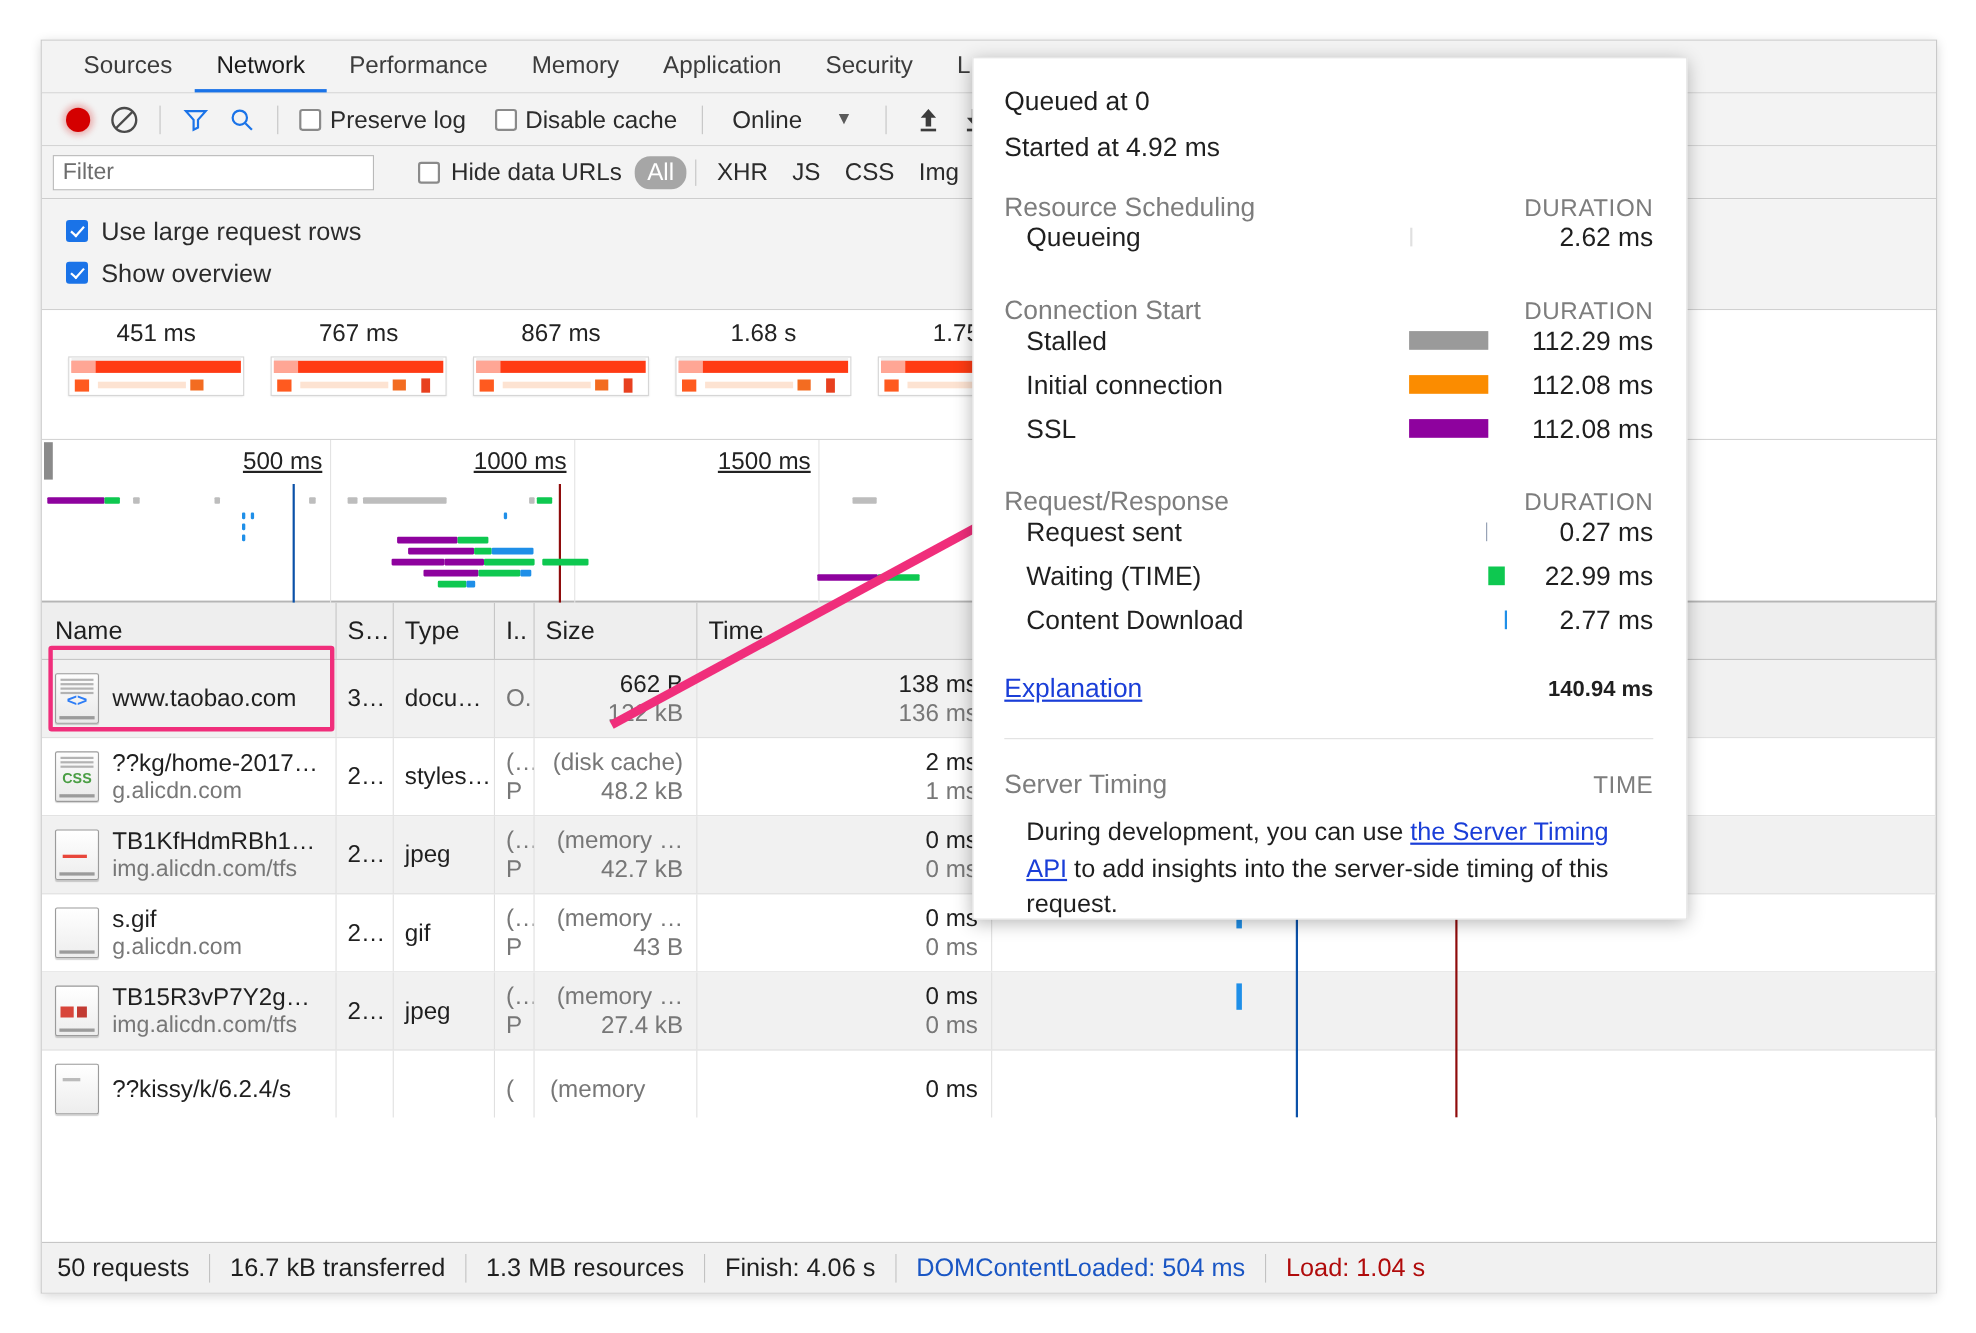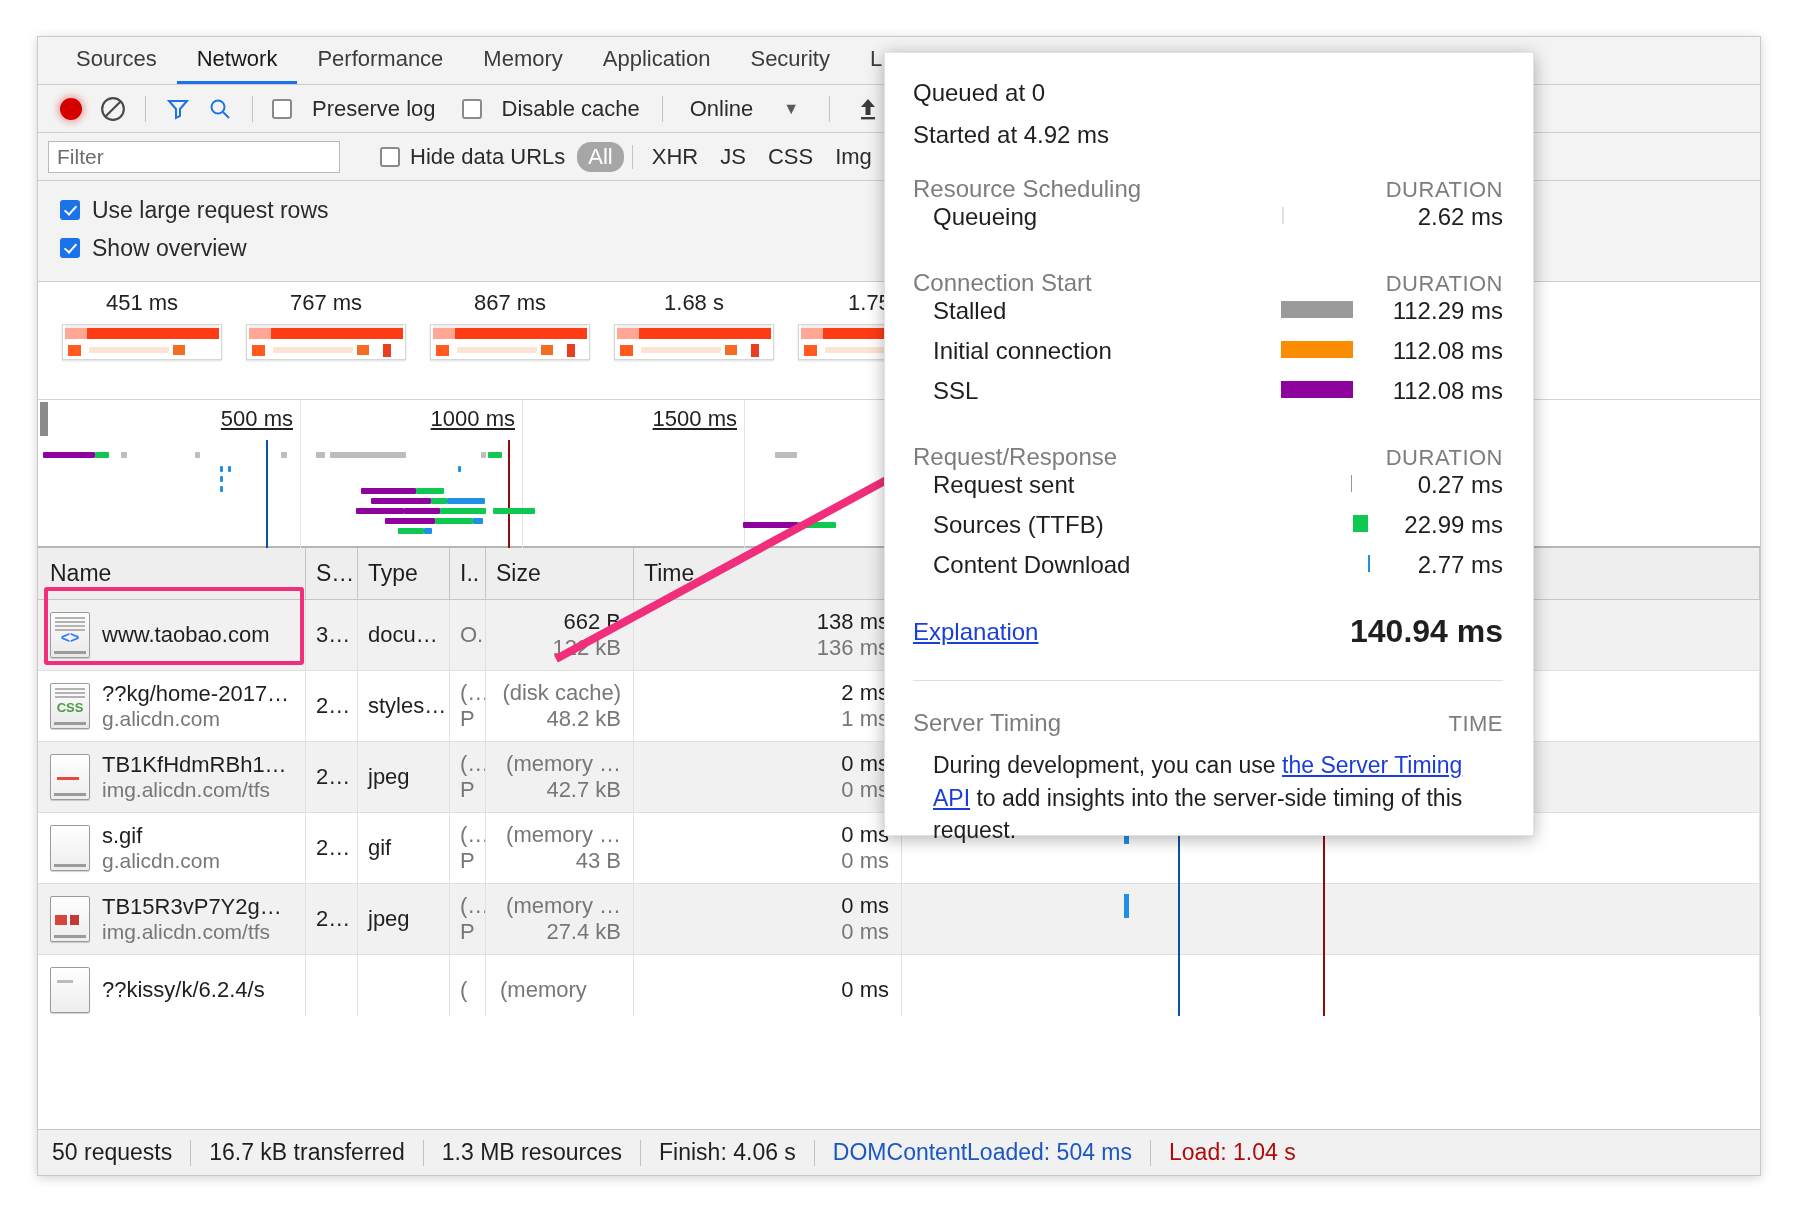--- a/index.html
+++ b/index.html
@@ -46,21 +46,21 @@
     height: 48px;
     background: #f3f3f3;
     border-bottom: 1px solid #cdcdcd;
     padding-left: 14px;
     gap: 4px;
   }
   .ticon { width: 38px; height: 38px; display: flex; align-items: center; justify-content: center; }
   .rec-dot { width: 22px; height: 22px; border-radius: 50%; background: #d40000;
              box-shadow: 0 0 6px 3px rgba(212,0,0,0.28); }
   .sep { width: 1px; height: 26px; background: #c4c4c4; margin: 0 9px; }
-  .cbrow { display: flex; align-items: center; gap: 20px; margin-left: 6px; text-align: right; }
+  .cbrow { display: flex; align-items: center; gap: 8px; margin-left: 6px; text-align: right; }
   .cbox { width: 20px; height: 20px; border: 2px solid #8a8a8a; border-radius: 3px; background: #fff; }
   .cbox.checked {
     background: #1a73e8; border-color: #1a73e8; position: relative;
   }
   .cbox.checked::after {
     content: ""; position: absolute; left: 5px; top: 1px;
     width: 5px; height: 10px; border: solid #fff; border-width: 0 2.5px 2.5px 0;
     transform: rotate(42deg);
   }
   .tlabel { font-size: 22px; color: #2b2b2b; white-space: nowrap; }
@@ -198,21 +198,21 @@
   .p-group { margin-top: 26px; }
   .p-grouphead { display:flex; align-items:baseline; }
   .p-gtitle { font-size: 24px; color: #7d7d7d; flex: 1; }
   .p-gdur { font-size: 22px; color: #7d7d7d; letter-spacing: .5px; }
   .p-row { display:flex; align-items:flex-start; height: 40px; }
   .p-rlabel { font-size: 24px; color: #1f1f1f; width: 272px; padding-left: 20px; }
   .p-rbarwrap { flex: 1; position: relative; height: 24px; }
   .p-bar { position: absolute; top: 4px; height: 17px; }
   .p-rdur { font-size: 24px; color: #1f1f1f; width: 150px; text-align: right; white-space:nowrap; }
   .p-link { font-size: 24px; color: #1a3ed8; text-decoration: underline; display:inline-block; margin-top: 22px;}
-  .p-total { font-size: 32px; font-weight: bold; color: #1f1f1f; }
+  .p-total { font-size: 20px; font-weight: bold; color: #1f1f1f; }
   .p-totalrow { display:flex; align-items:center; margin-top: 22px; }
   .p-hr { height:1px; background:#e0e0e0; margin: 30px 0 0 0; }
   .p-stitle { font-size: 24px; color:#7d7d7d; }
   .p-body { font-size: 23px; color:#1f1f1f; line-height: 1.42; padding-left: 20px; margin-top: 12px; }
   .p-body a { color:#1a3ed8; text-decoration: underline; }
 
   
   .arrow { position:absolute; left:0; top:0; width:1796px; height:1212px; pointer-events:none; z-index:35; }
 </style>
 </head>
@@ -735,21 +735,21 @@
         <span class="p-gdur">DURATION</span>
       </div>
       <div class="p-row">
         <span class="p-rlabel">Request sent</span>
         <span class="p-rbarwrap">
           <span class="p-bar" style="left:99%;width:0.7%;background:#8d99ae;"></span>
         </span>
         <span class="p-rdur">0.27 ms</span>
       </div>
       <div class="p-row">
-        <span class="p-rlabel">Sources (TTFB)</span>
+        <span class="p-rlabel">Waiting (TIME)</span>
         <span class="p-rbarwrap">
           <span class="p-bar" style="left:100%;width:9%;background:#0ec850;"></span>
         </span>
         <span class="p-rdur">22.99 ms</span>
       </div>
       <div class="p-row">
         <span class="p-rlabel">Content Download</span>
         <span class="p-rbarwrap">
           <span class="p-bar" style="left:109%;width:1.3%;background:#1f8fe8;"></span>
         </span>

